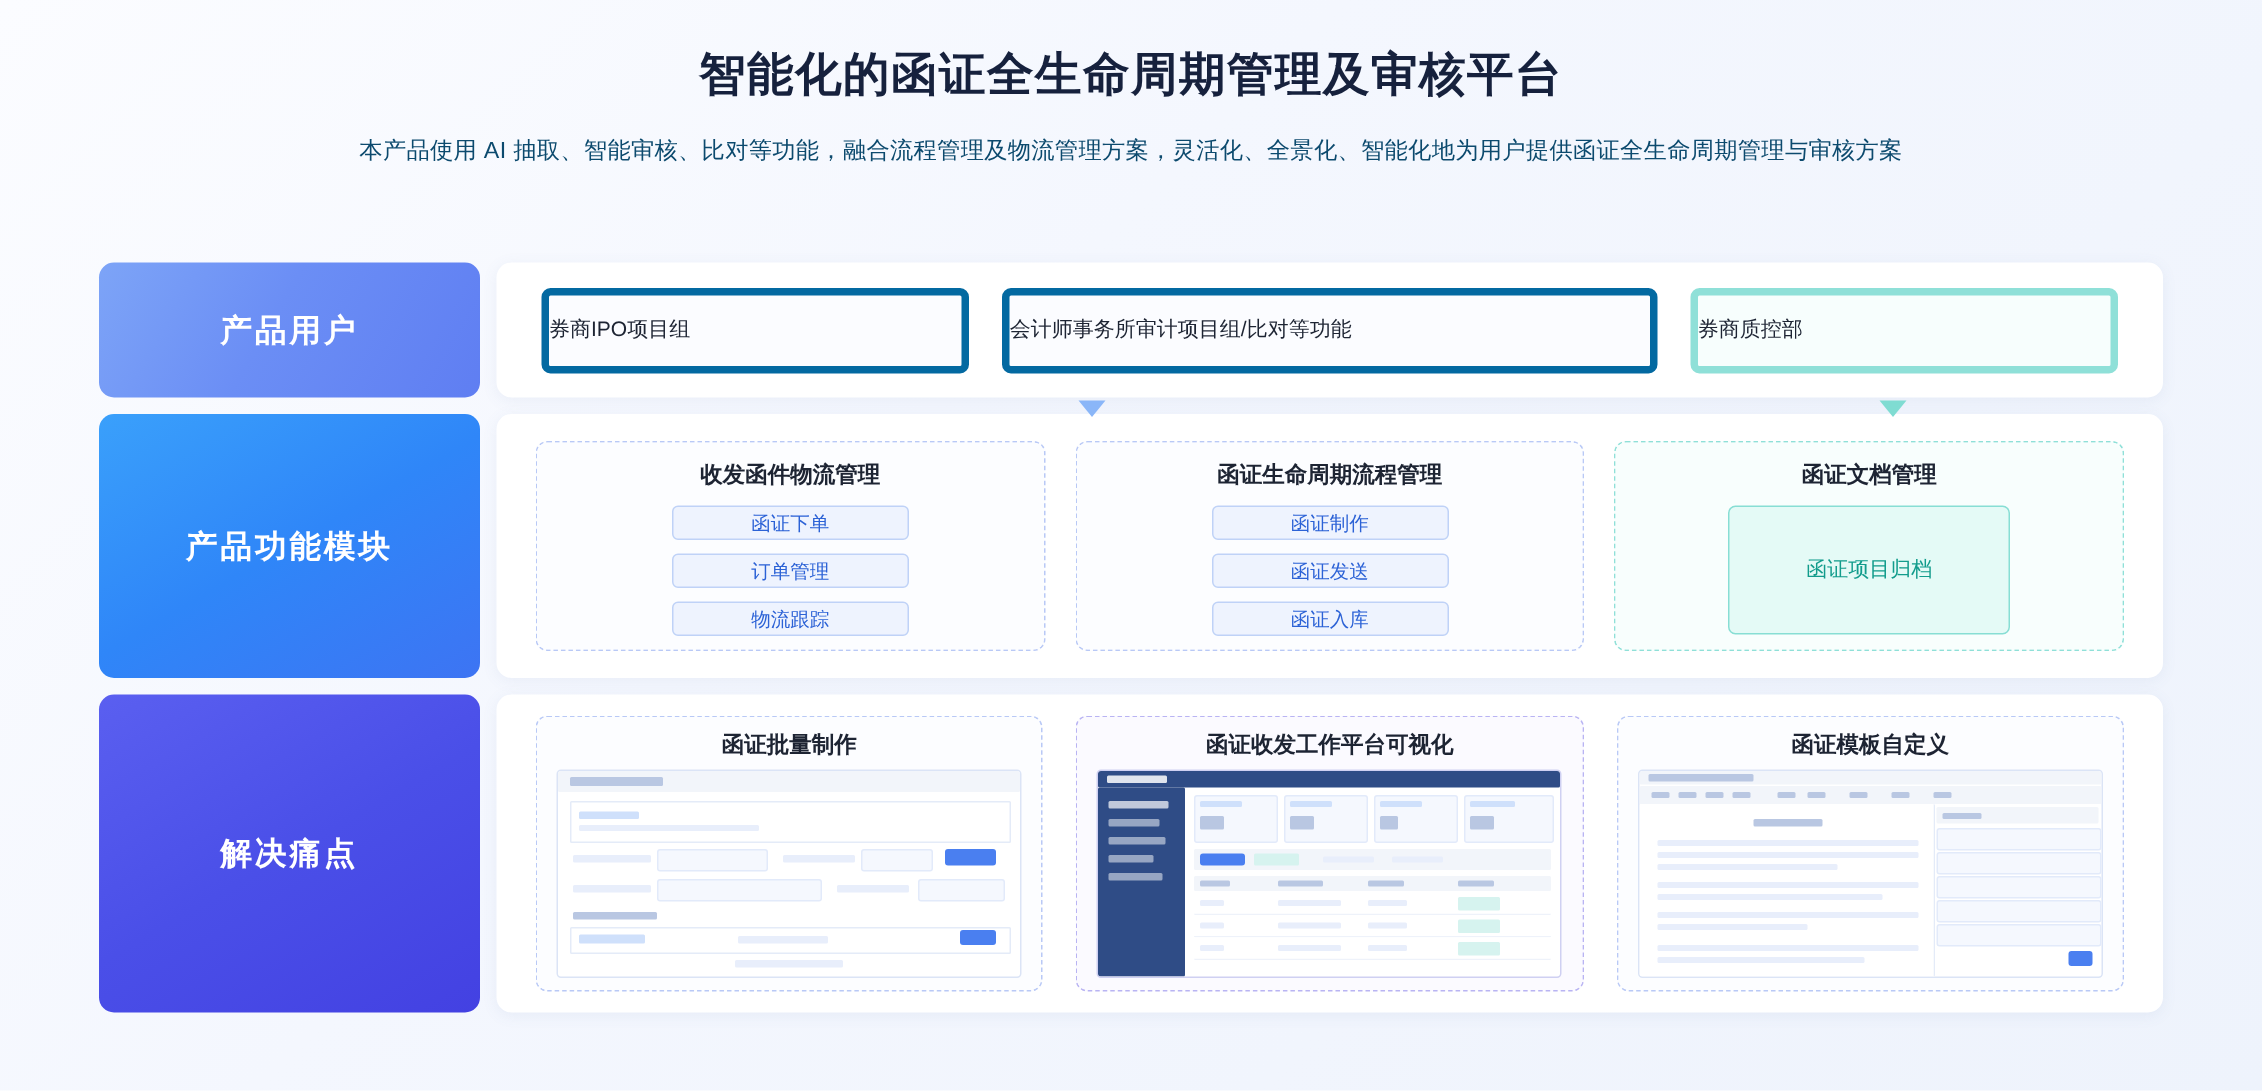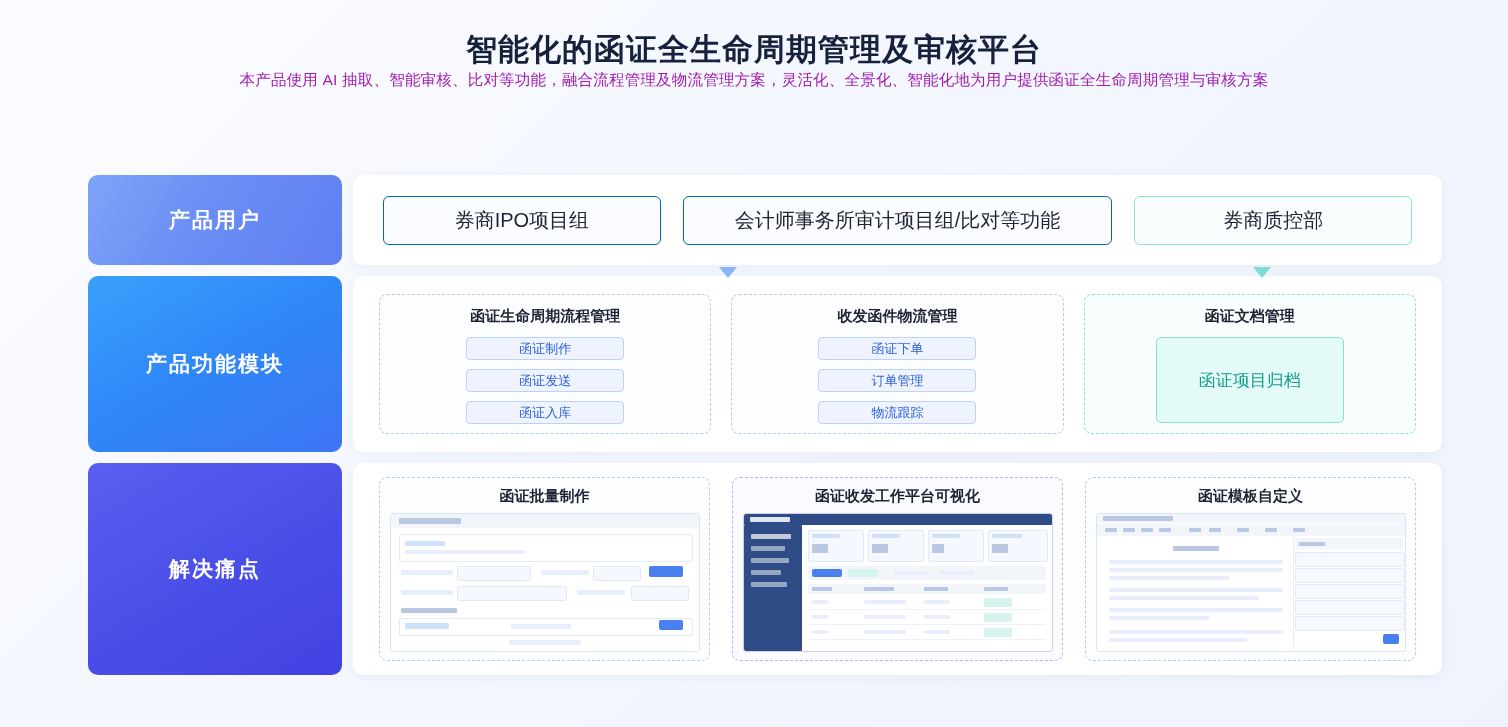--- a/index.html
+++ b/index.html
@@ -27,23 +27,23 @@
     text-align: center;
   }
   .title {
     font-size: 31px;
     font-weight: bold;
     letter-spacing: 1px;
     color: #16213d;
     line-height: 1.3;
   }
   .subtitle {
-    margin-top: 0;
+    margin-top: 20px;
     font-size: 15.5px;
-    color: #a21caf;
+    color: #0c4a6e;
     letter-spacing: 0.2px;
   }
 
   
   .matrix {
     position: absolute;
     left: 66px;
     top: 175px;
     width: 1376px;
   }
@@ -58,48 +58,47 @@
     width: 254px;
     flex: 0 0 254px;
     border-radius: 10px;
     display: flex;
     align-items: center;
     justify-content: center;
     color: #fff;
     font-size: 21px;
     font-weight: bold;
     letter-spacing: 2px;
-    margin-left: 22px;
   }
   .rowlabel.r1 { background: linear-gradient(120deg, #7da4f7 0%, #6b8ef5 45%, #5f7ef2 100%); }
   .rowlabel.r2 { background: linear-gradient(150deg, #3aa0fb 0%, #2f86f8 50%, #3d74f3 100%); }
   .rowlabel.r3 { background: linear-gradient(150deg, #5a5ff0 0%, #4a4fe8 50%, #4341e2 100%); }
 
   .rowbody {
     flex: 1;
     margin-left: 11px;
     background: #ffffff;
     border-radius: 10px;
     box-shadow: 0 2px 10px rgba(90, 110, 170, 0.08);
     display: flex;
     align-items: center;
   }
 
   
   .r1body { height: 90px; padding: 0 30px; gap: 22px; }
   .userbox {
     flex: 1;
     height: 47px;
-    border: 1px solid #0369a1;
+    border: 5px solid #0369a1;
     border-radius: 6px;
     background: #fbfcff;
     display: flex;
     align-items: center;
-    justify-content: center;
-    font-size: 20px;
+    justify-content: flex-start;
+    font-size: 14px;
     color: #1d2433;
   }
   .userbox.teal {
     border-color: #8fe0d8;
     background: #f7fefd;
   }
   .userbox.wide { flex: 1.55; }
 
   
   .r2body { height: 176px; padding: 0 26px; gap: 20px; align-items: stretch; }
@@ -137,21 +136,21 @@
     justify-content: center;
     margin-bottom: 9px;
   }
   .bigpill {
     width: 186px;
     height: 84px;
     border: 1px solid #87ded4;
     border-radius: 5px;
     background: #e4faf6;
     color: #129c8c;
-    font-size: 17px;
+    font-size: 14px;
     display: flex;
     align-items: center;
     justify-content: center;
   }
 
   
   .arrow {
     position: absolute;
     width: 0;
     height: 0;
@@ -242,42 +241,42 @@
       </div>
       <div class="arrow blue" style="left:653px; top:92px;"></div>
       <div class="arrow teal" style="left:1187px; top:92px;"></div>
     </div>
 
     <div class="row">
       <div class="rowlabel r2">产品功能模块</div>
       <div class="rowbody r2body">
 
         <div class="modcard">
+          <div class="modtitle">收发函件物流管理</div>
+          <div class="pill">
+              <span>函证下单</span>
+            </div>
+          <div class="pill">
+              <span>订单管理</span>
+            </div>
+          <div class="pill">
+              <span>物流跟踪</span>
+            </div>
+        </div>
+
+        <div class="modcard">
           <div class="modtitle">函证生命周期流程管理</div>
           <div class="pill">
               <span>函证制作</span>
             </div>
           <div class="pill">
               <span>函证发送</span>
             </div>
           <div class="pill">
               <span>函证入库</span>
-            </div>
-        </div>
-
-        <div class="modcard">
-          <div class="modtitle">收发函件物流管理</div>
-          <div class="pill">
-              <span>函证下单</span>
-            </div>
-          <div class="pill">
-              <span>订单管理</span>
-            </div>
-          <div class="pill">
-              <span>物流跟踪</span>
             </div>
         </div>
 
 
         <div class="modcard teal">
           <div class="modtitle">函证文档管理</div>
           <div class="bigpill">
               <span>函证项目归档</span>
             </div>
         </div>

